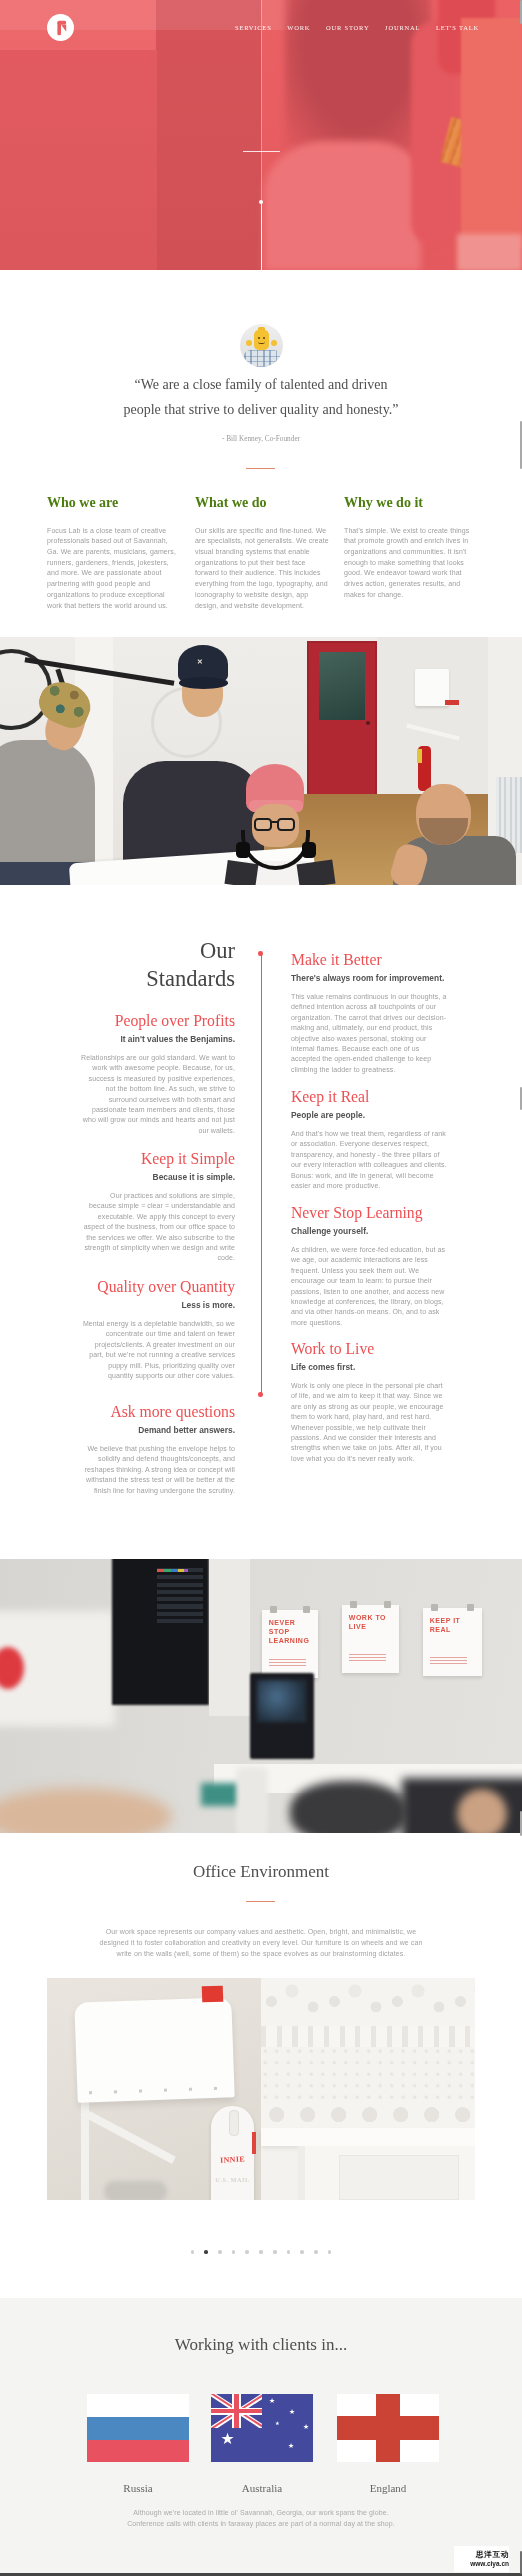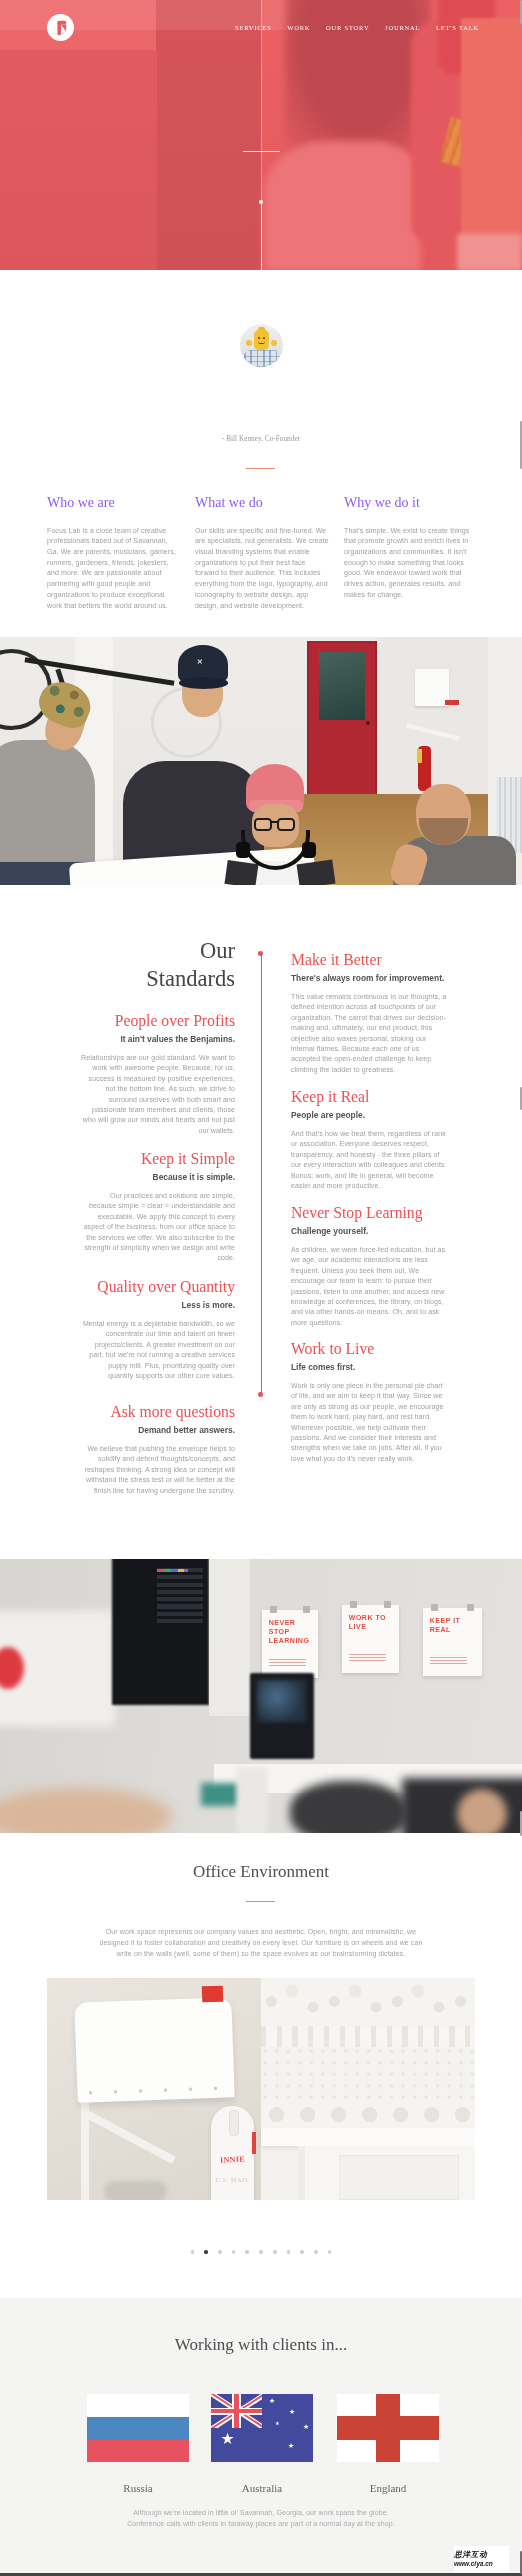--- a/index.html
+++ b/index.html
@@ -52,21 +52,21 @@
                       repeating-linear-gradient(0deg,rgba(96,128,166,.45) 0 1px,rgba(0,0,0,0) 1px 5.2px);}
   .quote-text{left:99px;top:103px;width:324px;text-align:center;color:#4f4f4f;
               font-family:"Liberation Serif",serif;font-size:14px;line-height:24.5px;}
   .quote-attr{left:0;top:164px;width:522px;text-align:center;color:#9a9a9a;
               font-family:"Liberation Serif",serif;font-size:7.3px;}
   
   .intro-sec{left:0;top:468px;width:522px;height:169px;background:#fff;}
   .sec-divider{width:29px;height:1px;background:#df8a6d;}
   .intro-div{left:246px;top:0;}
   .icol{top:27px;}
-  .icol h3{margin:0 0 14.6px 0;font-family:"Liberation Serif",serif;font-weight:400;font-size:14px;color:#8b5cf6;}
+  .icol h3{margin:0 0 14.6px 0;font-family:"Liberation Serif",serif;font-weight:700;font-size:14px;color:#4d7c0f;}
   .icol p{margin:0;font-size:7px;line-height:10.7px;color:#9e9e9e;letter-spacing:0.1px;}
   .ic1{left:47px;width:134px;} .ic2{left:195px;width:136px;} .ic3{left:344px;width:136px;}
   
   .photo1{left:0;top:637px;width:522px;height:248px;overflow:hidden;background:linear-gradient(180deg,#efedea,#e6e3df);}
   .p1{position:absolute;}
   .p1-pillar{left:75px;top:0;width:38px;height:248px;background:#f5f3f0;}
   .p1-wheel1{left:-29px;top:11.5px;width:73px;height:73px;border-radius:50%;border:4.7px solid #2b2b2b;background:transparent;}
   .p1-frame1{left:23.5px;top:32px;width:151px;height:4.7px;background:#212121;transform:rotate(9deg);}
   .p1-frame2{left:63px;top:31px;width:4.7px;height:50px;background:#262626;transform:rotate(-18deg);}
   .p1-wheel2{left:151px;top:50px;width:65px;height:65px;border-radius:50%;border:3.7px solid #dddcd8;}
@@ -223,21 +223,21 @@
   .uj-rh{left:0;top:15px;width:51px;height:4.2px;background:#e8515f;}
   .au-star{position:absolute;color:#fff;line-height:1;}
   .flag-label{top:184px;width:102px;text-align:center;font-family:"Liberation Serif",serif;font-size:11px;color:#666;}
   .en-bg{position:absolute;left:0;top:0;width:102px;height:68px;background:#fff;}
   .en-v{position:absolute;left:39px;top:0;width:24px;height:68px;background:#cb4335;}
   .en-h{position:absolute;left:0;top:22px;width:102px;height:24px;background:#cb4335;}
   .clients-body{left:0;width:522px;text-align:center;font-size:7px;color:#ababab;letter-spacing:0.1px;}
   .cb1{top:211px;} .cb2{top:222px;}
   
   .watermark{left:454px;top:2546px;width:55px;height:26px;background:rgba(255,255,255,.96);
-             text-align:left;color:#161616;font-style:italic;}
+             text-align:right;color:#161616;}
   .wm1{margin-top:2.6px;font-size:7.8px;font-weight:bold;letter-spacing:0.5px;}
   .wm2{font-size:6.5px;font-weight:bold;}
   .bottom-bar{left:0;top:2573px;width:522px;height:2.6px;background:#454545;}
   .sb{position:absolute;left:520px;width:2.1px;border-radius:1px;background:#a9a9a9;}
   .sb1{top:0;height:24px;} .sb2{top:421px;height:48px;} .sb3{top:1087px;height:23px;}
   .sb4{top:1811px;height:25px;} .sb5{top:2551px;height:23px;background:#6f6f6f;}
 </style>
 </head>
 <body>
 
@@ -283,20 +283,24 @@
   <div class="abs quote-sec">
     <div class="abs avatar">
       <div class="lg lg-stud"></div>
       <div class="lg lg-head"></div>
       <div class="lg lg-eye l"></div>
       <div class="lg lg-eye r"></div>
       <div class="lg lg-smile"></div>
       <div class="lg lg-hand l"></div>
       <div class="lg lg-hand r"></div>
       <div class="lg lg-shirt"></div>
+    </div>
+    <div class="abs quote-text">
+      <span>“We are a close family of talented and driven</span><br>
+      <span>people that strive to deliver quality and honesty.”</span>
     </div>
     <div class="abs quote-attr">- Bill Kenney, Co-Founder</div>
   </div>
 
   <div class="abs intro-sec">
     <div class="abs sec-divider intro-div"></div>
     <div class="abs icol ic1">
       <h3>Who we are</h3>
       <p>Focus Lab is a close team of creative professionals based out of Savannah, Ga. We are parents, musicians, gamers, runners, gardeners, friends, jokesters, and more. We are passionate about partnering with good people and organizations to produce exceptional work that betters the world around us.</p>
     </div>

